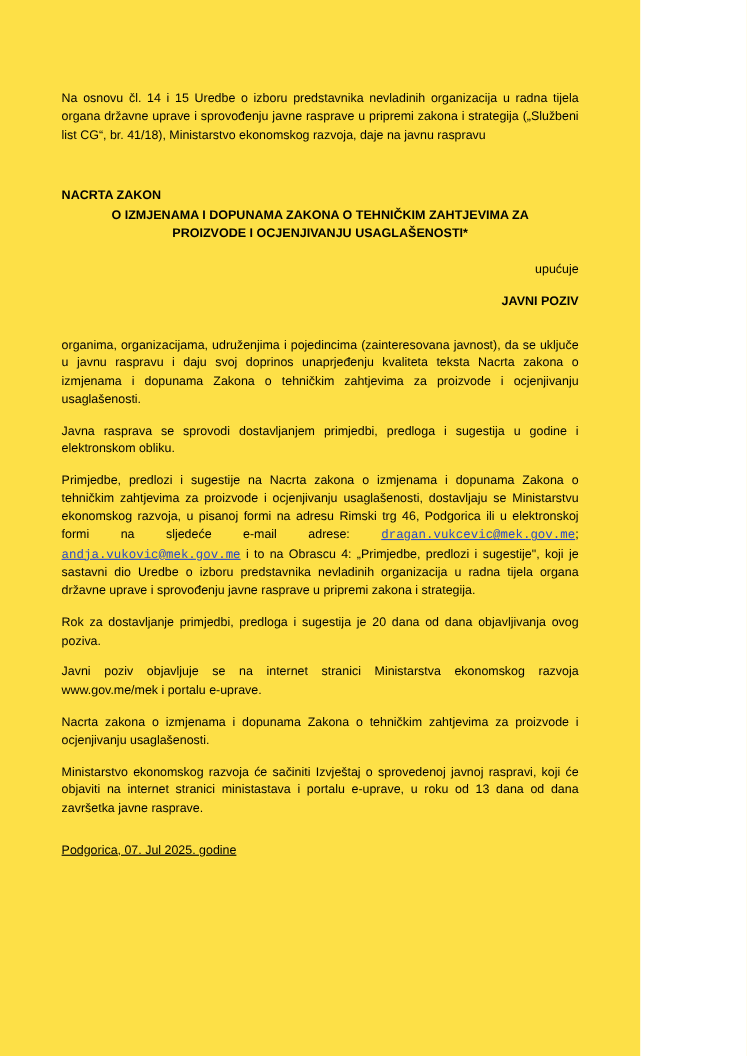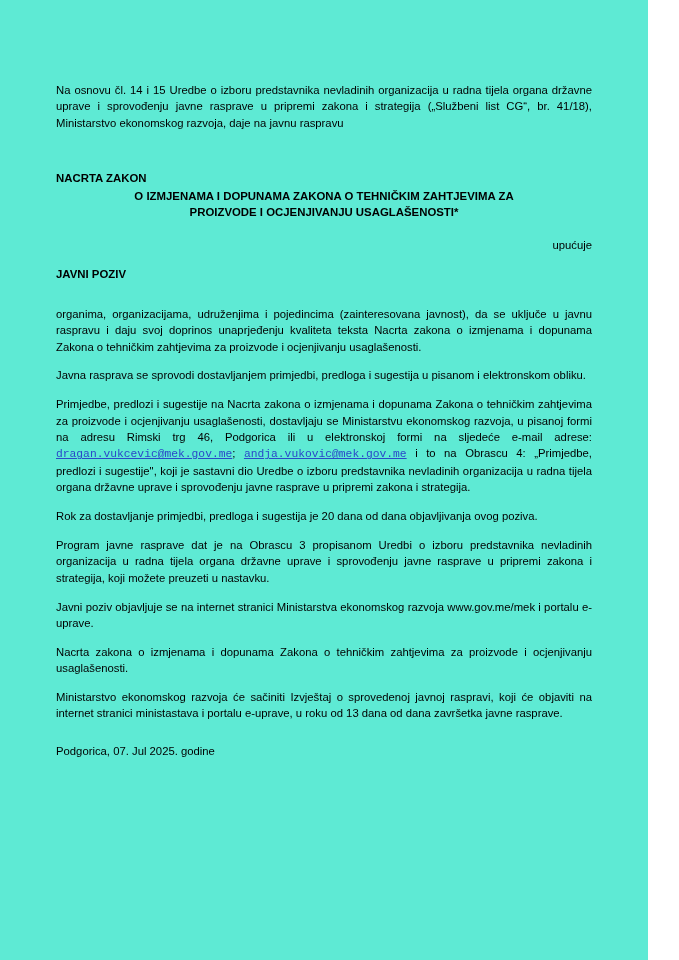--- a/index.html
+++ b/index.html
@@ -9,24 +9,24 @@
   body {
     width: 679px;
     height: 960px;
     background: #ffffff;
     font-family: "Liberation Sans", sans-serif;
     color: #000000;
     overflow: hidden;
   }
   .page {
     box-sizing: border-box;
-    width: 648px;
+    width: 582px;
     height: 960px;
     padding: 82px 56px 0 56px;
-    background: #5eead4;
+    background: #fde047;
   }
   .para {
     font-size: 11.3px;
     line-height: 1.45;
     text-align: justify;
     margin: 0 0 12.5px 0;
     color: #000000;
   }
   .spacer-lg {
     height: 26px;
@@ -51,32 +51,33 @@
     margin: 4px;
   }
   .plain-center {
     font-size: 11.3px;
     text-align: right;
     margin: 0;
   }
   .bold-center {
     font-size: 11.4px;
     font-weight: bold;
-    text-align: left;
+    text-align: right;
     margin: 0;
   }
   a.maillink {
     color: #2a49c8;
     text-decoration: underline;
     font-family: Liberation Mono, monospace;
   }
   .sig {
     font-size: 11.3px;
     text-align: left;
     margin: 0;
+    text-decoration: underline;
   }
 </style>
 </head>
 <body>
 
 <div class="page">
 
   <p class="para">Na osnovu čl. 14 i 15 Uredbe o izboru predstavnika nevladinih organizacija u radna tijela organa državne uprave i sprovođenju javne rasprave u pripremi zakona i strategija („Službeni list CG“, br. 41/18), Ministarstvo ekonomskog razvoja, daje na javnu raspravu</p>
 
   <div class="spacer-lg"></div>
@@ -90,27 +91,26 @@
   <p class="plain-center">upućuje</p>
 
   <div class="spacer-md"></div>
 
   <p class="bold-center">JAVNI POZIV</p>
 
   <div class="spacer-lg"></div>
 
   <p class="para">organima, organizacijama, udruženjima i pojedincima (zainteresovana javnost), da se uključe u javnu raspravu i daju svoj doprinos unaprjeđenju kvaliteta teksta Nacrta zakona o izmjenama i dopunama Zakona o tehničkim zahtjevima za proizvode i ocjenjivanju usaglašenosti.</p>
 
-  <p class="para">Javna rasprava se sprovodi dostavljanjem primjedbi, predloga i sugestija u pisanom i elektronskom obliku.</p>
+  <p class="para">Javna rasprava se sprovodi dostavljanjem primjedbi, predloga i sugestija u godine i elektronskom obliku.</p>
 
   <p class="para"><span>Primjedbe, predlozi i sugestije na Nacrta zakona o izmjenama i dopunama Zakona o tehničkim zahtjevima za proizvode i ocjenjivanju usaglašenosti, dostavljaju se Ministarstvu ekonomskog razvoja, u pisanoj formi na adresu Rimski trg 46, Podgorica ili u elektronskoj formi na sljedeće e-mail adrese: </span><a class="maillink" href="#">dragan.vukcevic@mek.gov.me</a><span>; </span><a class="maillink" href="#">andja.vukovic@mek.gov.me</a><span> i to na Obrascu 4: „Primjedbe, predlozi i sugestije", koji je sastavni dio Uredbe o izboru predstavnika nevladinih organizacija u radna tijela organa državne uprave i sprovođenju javne rasprave u pripremi zakona i strategija.</span></p>
 
   <p class="para">Rok za dostavljanje primjedbi, predloga i sugestija je 20 dana od dana objavljivanja ovog poziva.</p>
 
-  <p class="para">Program javne rasprave dat je na Obrascu 3 propisanom Uredbi o izboru predstavnika nevladinih organizacija u radna tijela organa državne uprave i sprovođenju javne rasprave u pripremi zakona i strategija, koji možete preuzeti u nastavku.</p>
 
   <p class="para">Javni poziv objavljuje se na internet stranici Ministarstva ekonomskog razvoja www.gov.me/mek i portalu e-uprave.</p>
 
   <p class="para">Nacrta zakona o izmjenama i dopunama Zakona o tehničkim zahtjevima za proizvode i ocjenjivanju usaglašenosti.</p>
 
   <p class="para">Ministarstvo ekonomskog razvoja će sačiniti Izvještaj o sprovedenoj javnoj raspravi, koji će objaviti na internet stranici ministastava i portalu e-uprave, u roku od 13 dana od dana završetka javne rasprave.</p>
 
   <div class="spacer-sm"></div>
 
   <p class="sig">Podgorica, 07. Jul  2025. godine</p>

